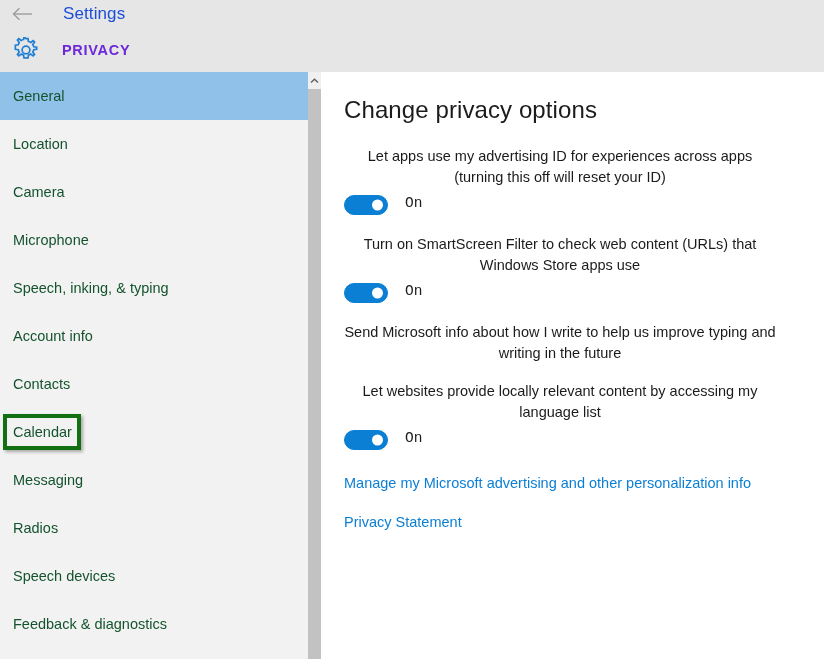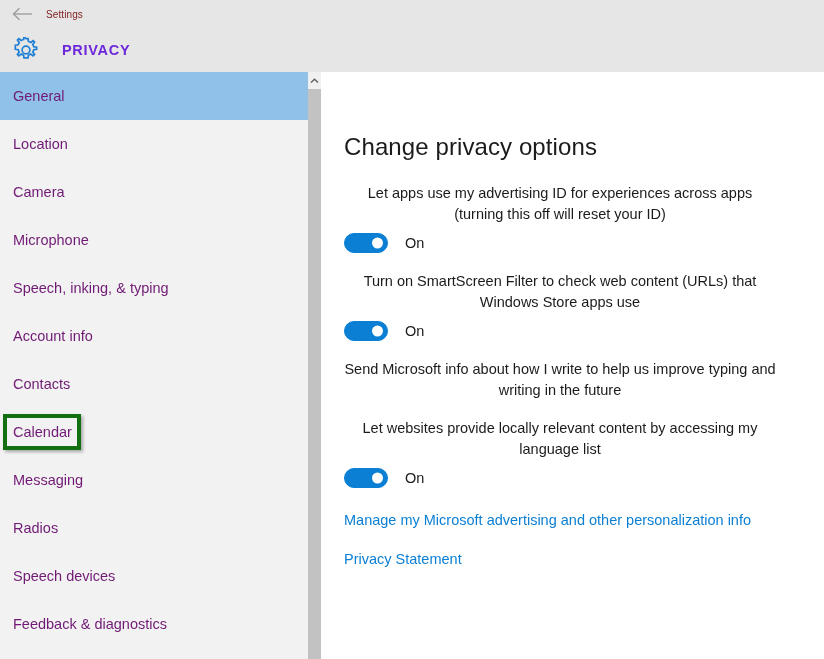--- a/index.html
+++ b/index.html
@@ -32,22 +32,23 @@
     align-items: center;
   }
   .back-btn {
     width: 46px; height: 28px;
     display: flex;
     align-items: center;
     justify-content: center;
   }
   .back-btn svg { display: block; }
   .titlebar-title {
-    font-size: 10px;
-    color: #7f1d1d;
+    font-size: 17px;
+    color: #1d4ed8;
+    margin-left: 17px;
     letter-spacing: 0.1px;
     white-space: nowrap;
   }
 
   
   .appheader {
     position: absolute;
     left: 0; top: 28px;
     width: 824px; height: 44px;
     background: #e6e6e6;
@@ -89,21 +90,21 @@
     background: #f2f2f2;
     overflow: hidden;
   }
   .nav-item {
     height: 48px;
     display: flex;
     align-items: center;
     padding-left: 13px;
     box-sizing: border-box;
     font-size: 14.5px;
-    color: #701a75;
+    color: #14532d;
     white-space: nowrap;
     cursor: default;
   }
   .nav-item.selected {
     background: #8fc1e9;
   }
 
   
   .anno-box {
     position: absolute;
@@ -139,21 +140,20 @@
   .content {
     position: absolute;
     left: 321px; top: 0;
     width: 503px;
     height: 587px;
     background: #ffffff;
     overflow: hidden;
   }
   .content-inner {
     padding: 24px 12px 0 23px;
-    margin-top: 37px;
   }
   .page-heading {
     font-size: 24px;
     font-weight: normal;
     color: #1b1b1b;
     margin: 0 0 22px 0;
     letter-spacing: 0.1px;
     white-space: nowrap;
   }
   .setting {
@@ -162,22 +162,23 @@
   .setting-label {
     font-size: 14.5px;
     color: #1b1b1b;
     line-height: 21px;
     max-width: 432px;
     margin-bottom: 7px;
     text-align: center;
   }
   .toggle-row {
     display: flex;
-    align-items: center;
+    align-items: flex-start;
     height: 22px;
+    font-family: Liberation Mono, monospace;
   }
   .toggle {
     width: 44px;
     height: 20px;
     border-radius: 10px;
     position: relative;
     box-sizing: border-box;
     flex: none;
     cursor: pointer;
   }

